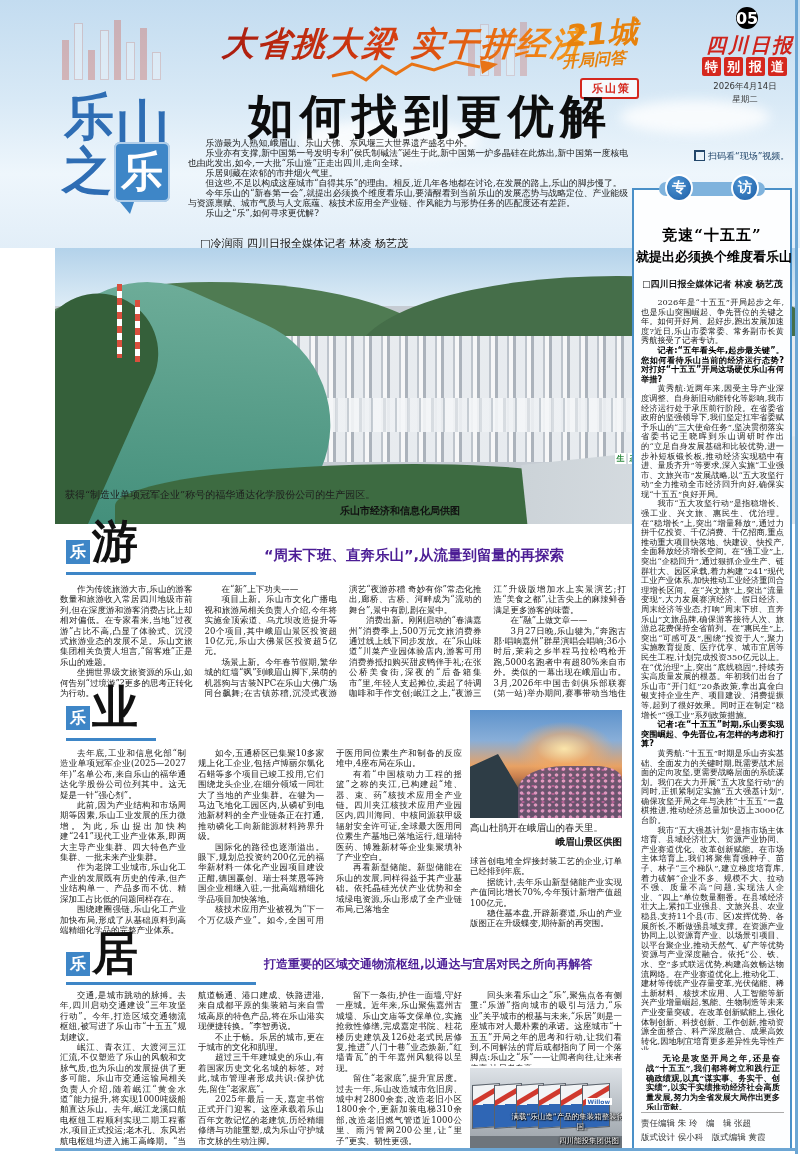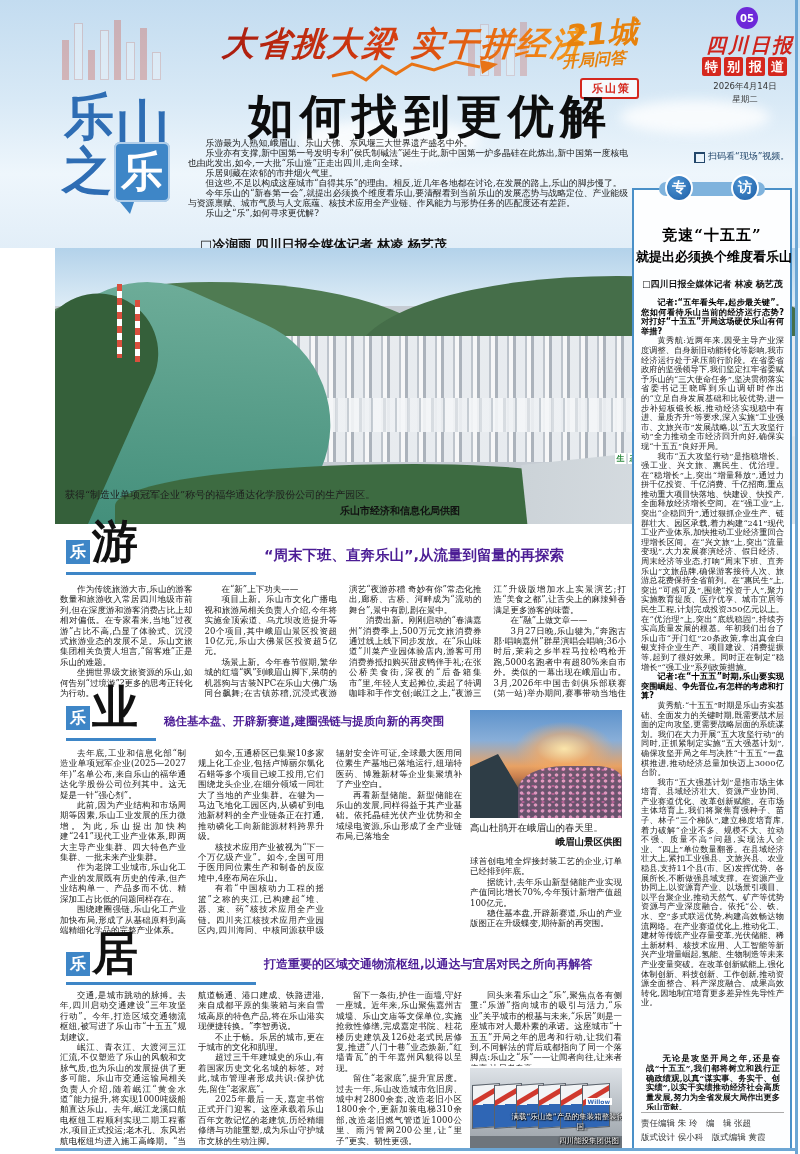--- a/index.html
+++ b/index.html
@@ -15,41 +15,41 @@
   .candles{display:flex;align-items:flex-end;gap:5px;opacity:.35;}
   .candle{width:7px;background:#cf5a4a;position:relative;}
   .candle.w{background:#f4f7fa;border:1px solid #cf8d84;}
   .banner-title{font-size:33px;font-weight:900;font-style:italic;letter-spacing:2px;
       background:linear-gradient(95deg,#a91c10,#d43c10 45%,#ef7d13 85%,#f5a21f);
       -webkit-background-clip:text;background-clip:text;color:transparent;
       transform:skewX(-4deg);white-space:nowrap;}
   .sub-orange{color:#e8820c;font-weight:900;font-style:italic;transform:rotate(-4deg);}
   .tag-box{border:2px solid #d5281e;color:#d5281e;font-weight:bold;font-size:11px;
       padding:1px 6px;border-radius:3px;background:rgba(255,255,255,.75);letter-spacing:2px;}
-  .pagenum{width:22px;height:22px;border-radius:50%;background:#6d28d9;color:#fff;
-      font-weight:bold;font-size:10px;display:flex;align-items:center;justify-content:center;}
+  .pagenum{width:22px;height:22px;border-radius:50%;background:#000000;color:#fff;
+      font-weight:bold;font-size:16px;display:flex;align-items:center;justify-content:center;}
   .masthead{color:#cf241c;font-weight:900;font-size:20px;font-style:italic;letter-spacing:2px;}
   .redchars{display:flex;gap:3px;}
   .redchars span{width:19px;height:19px;background:#d5281e;color:#fff;font-size:13px;font-weight:bold;
       display:flex;align-items:center;justify-content:center;border-radius:2px;}
   .dateblock{font-size:8.5px;color:#333;text-align:center;line-height:1.5;width:86px;}
 
   
   .vchar{color:#2e6db4;font-weight:bold;line-height:1;}
   .le-box{width:56px;height:60px;background:#3e86c7;border-radius:6px;color:#fff;
       display:flex;align-items:center;justify-content:center;font-size:42px;font-weight:bold;
       box-shadow:0 0 0 2px rgba(255,255,255,.6) inset;}
   .le-tail{width:0;height:0;border-left:10px solid transparent;border-right:4px solid transparent;
       border-top:12px solid #3e86c7;}
   .headline{font-size:46px;font-weight:900;color:#0d0d0d;letter-spacing:6px;white-space:nowrap;}
   .intro{font-family:"DejaVu Serif","Liberation Serif",serif;font-size:8.8px;line-height:10px;
       color:#1b1b1b;text-align:justify;overflow:hidden;}
   .intro p{margin:0;text-indent:2em;}
-  .byline{font-size:13px;font-weight:bold;color:#111;}
-  .scan{font-size:9px;color:#23476b;display:flex;align-items:flex-end;gap:3px;}
+  .byline{font-size:11px;font-weight:normal;color:#111;}
+  .scan{font-size:9px;color:#23476b;display:flex;align-items:flex-start;gap:3px;}
   .qr{width:9px;height:9px;border:1.5px solid #23476b;box-shadow:2px 2px 0 -1px #23476b inset;}
 
   
   .photo{overflow:hidden;}
   .cap-kai{font-family:"DejaVu Serif","Liberation Serif",serif;font-size:10px;color:#1d1d1d;}
   .cap-bold{font-size:10px;font-weight:bold;color:#111;}
   .stripe-chimney{width:5px;background:repeating-linear-gradient(180deg,#d94f3d 0 7px,#fff 7px 14px);}
   .eco span{display:inline-block;width:11px;height:11px;background:#fff;color:#2c8a3e;
       font-size:8px;font-weight:bold;text-align:center;line-height:11px;margin-right:2px;}
 
@@ -201,28 +201,28 @@
       <p>消费出新。刚刚启动的“春满嘉州”消费季上,500万元文旅消费券通过线上线下同步发放。在“乐山味道”川菜产业园体验店内,游客可用消费券抵扣购买甜皮鸭伴手礼;在张公桥美食街,深夜的“后备箱集市”里,年轻人支起摊位,卖起了特调咖啡和手作文创;岷江之上,“夜游三江”升级版增加水上实景演艺;打造“美食之都”,让舌尖上的麻辣鲜香满足更多游客的味蕾。</p>
       <p>在“融”上做文章——</p>
       <p>3月27日晚,乐山犍为,“奔跑古郡·唱响嘉州”群星演唱会唱响;36小时后,茉莉之乡半程马拉松鸣枪开跑,5000名跑者中有超80%来自市外。类似的一幕出现在峨眉山市。3月,2026年中国击剑俱乐部联赛(第一站)举办期间,赛事带动当地住宿、餐饮、交通、娱乐等行业增收超1亿元。同月底,小红书第二届REDGALA活动点亮峨眉山市,成龙、刘诗诗、周冬雨等知名艺人亮相,数千名影视综艺爱好者齐聚,又为乐山狠狠刷上了一波流量。</p>
 
     </div>
   </div>
 
   <div class="abs sec-char" style="left:92px;top:684px;">业</div>
   <div class="abs sec-tag" style="left:66px;top:706px;">乐</div>
   <div class="abs sec-line" style="left:66px;top:738px;width:90px;"></div>
-  <div class="abs sec-sub" style="left:164px;top:714px;font-size:11.5px;">稳住基本盘、开辟新赛道,建圈强链与提质向新的再突围</div>
   <div class="abs body-txt" style="left:60px;top:748px;width:402px;height:188px;">
     <div class="cols3">
       <p>去年底,工业和信息化部“制造业单项冠军企业(2025—2027年)”名单公布,来自乐山的福华通达化学股份公司位列其中。这无疑是一针“强心剂”。</p>
       <p>此前,因为产业结构和市场周期等因素,乐山工业发展的压力微增。为此,乐山提出加快构建“241”现代工业产业体系,即两大主导产业集群、四大特色产业集群、一批未来产业集群。</p>
       <p>作为老牌工业城市,乐山化工产业的发展既有历史的传承,但产业结构单一、产品多而不优、精深加工占比低的问题同样存在。</p>
       <p>围绕建圈强链,乐山化工产业加快布局,形成了从基础原料到高端精细化学品的完整产业体系。</p>
       <p>如今,五通桥区已集聚10多家规上化工企业,包括卢博丽尔氯化石蜡等多个项目已竣工投用,它们围绕龙头企业,在细分领域一同壮大了当地的产业集群。在犍为—马边飞地化工园区内,从磷矿到电池新材料的全产业链条正在打通,推动磷化工向新能源材料跨界升级。</p>
+      <p>国际化的路径也逐渐溢出。眼下,规划总投资约200亿元的福华新材料一体化产业园项目建设正酣,德国赢创、瑞士科莱恩等跨国企业相继入驻,一批高端精细化学品项目加快落地。</p>
       <p>核技术应用产业被视为“下一个万亿级产业”。如今,全国可用于医用同位素生产和制备的反应堆中,4座布局在乐山。</p>
       <p>有着“中国核动力工程的摇篮”之称的夹江,已构建起“堆、器、束、药”核技术应用全产业链。四川夹江核技术应用产业园区内,四川海同、中核同源获甲级辐射安全许可证,全球最大医用同位素生产基地已落地运行,纽瑞特医药、博雅新材等企业集聚填补了产业空白。</p>
       <p>再看新型储能。新型储能在乐山的发展,同样得益于其产业基础。依托晶硅光伏产业优势和全域绿电资源,乐山形成了全产业链布局,已落地全</p>
     </div>
   </div>
 
   <div class="abs photo" style="left:470px;top:710px;width:152px;height:108px;background:
       radial-gradient(45% 35% at 62% 36%, rgba(255,232,170,.95), rgba(255,172,92,.55) 40%, transparent 72%),
       linear-gradient(180deg,#5e93cc 0%,#88aed8 28%,#e8a264 52%,#c97f4e 62%,#6b5a4a 74%,#55463b 100%);">
     <div class="abs" style="left:0;top:44px;width:70px;height:64px;background:#2e3d46;clip-path:polygon(0 20%,40% 0,70% 55%,100% 100%,0 100%);"></div>
@@ -274,20 +274,21 @@
   <div class="abs ivbox" style="left:632px;top:188px;"></div>
   <div class="abs" style="left:659px;top:174px;width:106px;height:30px;">
     <div class="iv-badge-bar"></div>
     <div class="iv-circle" style="left:6px;">专</div>
     <div class="iv-circle" style="right:6px;">访</div>
   </div>
   <div class="abs iv-title" style="left:636px;top:226px;width:152px;font-size:15px;letter-spacing:1px;">竞速“十五五”</div>
   <div class="abs iv-title" style="left:636px;top:248px;width:152px;font-size:13px;">就提出必须换个维度看乐山</div>
   <div class="abs iv-byline" style="left:642px;top:278px;">□四川日报全媒体记者 林凌 杨艺茂</div>
   <div class="abs iv-body" style="left:641px;top:298px;width:143px;height:752px;" actable="false">
+    <p>2026年是“十五五”开局起步之年,也是乐山突围崛起、争先晋位的关键之年。如何开好局、起好步,跑出发展加速度?近日,乐山市委常委、常务副市长黄秀航接受了记者专访。</p>
     <p class="q">记者:“五年看头年,起步最关键”。您如何看待乐山当前的经济运行态势?对打好“十五五”开局这场硬仗乐山有何举措?</p>
     <p>黄秀航:近两年来,因受主导产业深度调整、自身新旧动能转化等影响,我市经济运行处于承压前行阶段。在省委省政府的坚强领导下,我们坚定扛牢省委赋予乐山的“三大使命任务”,坚决贯彻落实省委书记王晓晖到乐山调研时作出的“立足自身发展基础和比较优势,进一步补短板锻长板,推动经济实现稳中有进、量质齐升”等要求,深入实施“工业强市、文旅兴市”发展战略,以“五大攻坚行动”全力推动全市经济回升向好,确保实现“十五五”良好开局。</p>
     <p>我市“五大攻坚行动”是指稳增长、强工业、兴文旅、惠民生、优治理。在“稳增长”上,突出“增量释放”,通过力拼千亿投资、千亿消费、千亿招商,重点推动重大项目快落地、快建设、快投产,全面释放经济增长空间。在“强工业”上,突出“企稳回升”,通过狠抓企业生产、链群壮大、园区承载,着力构建“241”现代工业产业体系,加快推动工业经济重回合理增长区间。在“兴文旅”上,突出“流量变现”,大力发展赛演经济、假日经济、周末经济等业态,打响“周末下班、直奔乐山”文旅品牌,确保游客接待人次、旅游总花费保持全省前列。在“惠民生”上,突出“可感可及”,围绕“投资于人”,聚力实施教育提质、医疗优享、城市宜居等民生工程,计划完成投资350亿元以上。在“优治理”上,突出“底线稳固”,持续夯实高质量发展的根基。年初我们出台了乐山市“开门红”20条政策,拿出真金白银支持企业生产、项目建设、消费提振等,起到了很好效果。同时正在制定“稳增长”“强工业”系列政策措施。</p>
     <p class="q">记者:在“十五五”时期,乐山要实现突围崛起、争先晋位,有怎样的考虑和打算?</p>
     <p>黄秀航:“十五五”时期是乐山夯实基础、全面发力的关键时期,既需要战术层面的定向攻坚,更需要战略层面的系统谋划。我们在大力开展“五大攻坚行动”的同时,正抓紧制定实施“五大强基计划”,确保攻坚开局之年与决胜“十五五”一盘棋推进,推动经济总量加快迈上3000亿台阶。</p>
     <p>我市“五大强基计划”是指市场主体培育、县域经济壮大、资源产业协同、产业赛道优化、改革创新赋能。在市场主体培育上,我们将聚焦育强种子、苗子、林子“三个梯队”,建立梯度培育库,着力破解“企业不多、规模不大、拉动不强、质量不高”问题,实现法人企业、“四上”单位数量翻番。在县域经济壮大上,紧扣工业强县、文旅兴县、农业稳县,支持11个县(市、区)发挥优势、各展所长,不断做强县域支撑。在资源产业协同上,以资源育产业、以场景引项目、以平台聚企业,推动天然气、矿产等优势资源与产业深度融合。依托“公、铁、水、空”多式联运优势,构建高效畅达物流网络。在产业赛道优化上,推动化工、建材等传统产业存量变革,光伏储能、稀土新材料、核技术应用、人工智能等新兴产业增量崛起,氢能、生物制造等未来产业变量突破。在改革创新赋能上,强化体制创新、科技创新、工作创新,推动资源全面整合、科产深度融合、成果高效转化,因地制宜培育更多差异性先导性产业。</p>
   </div>
   <div class="abs closing" style="left:646px;top:1054px;width:134px;height:56px;overflow:hidden;">无论是攻坚开局之年,还是奋战“十五五”,我们都将树立和践行正确政绩观,以真“谋实事、务实干、创实绩”,以实干实绩推动经济社会高质量发展,努力为全省发展大局作出更多乐山贡献。</div>
   <div class="abs credits" style="left:641px;top:1112px;width:143px;">
     <div>责任编辑 朱 玲　编　辑 张超</div>

